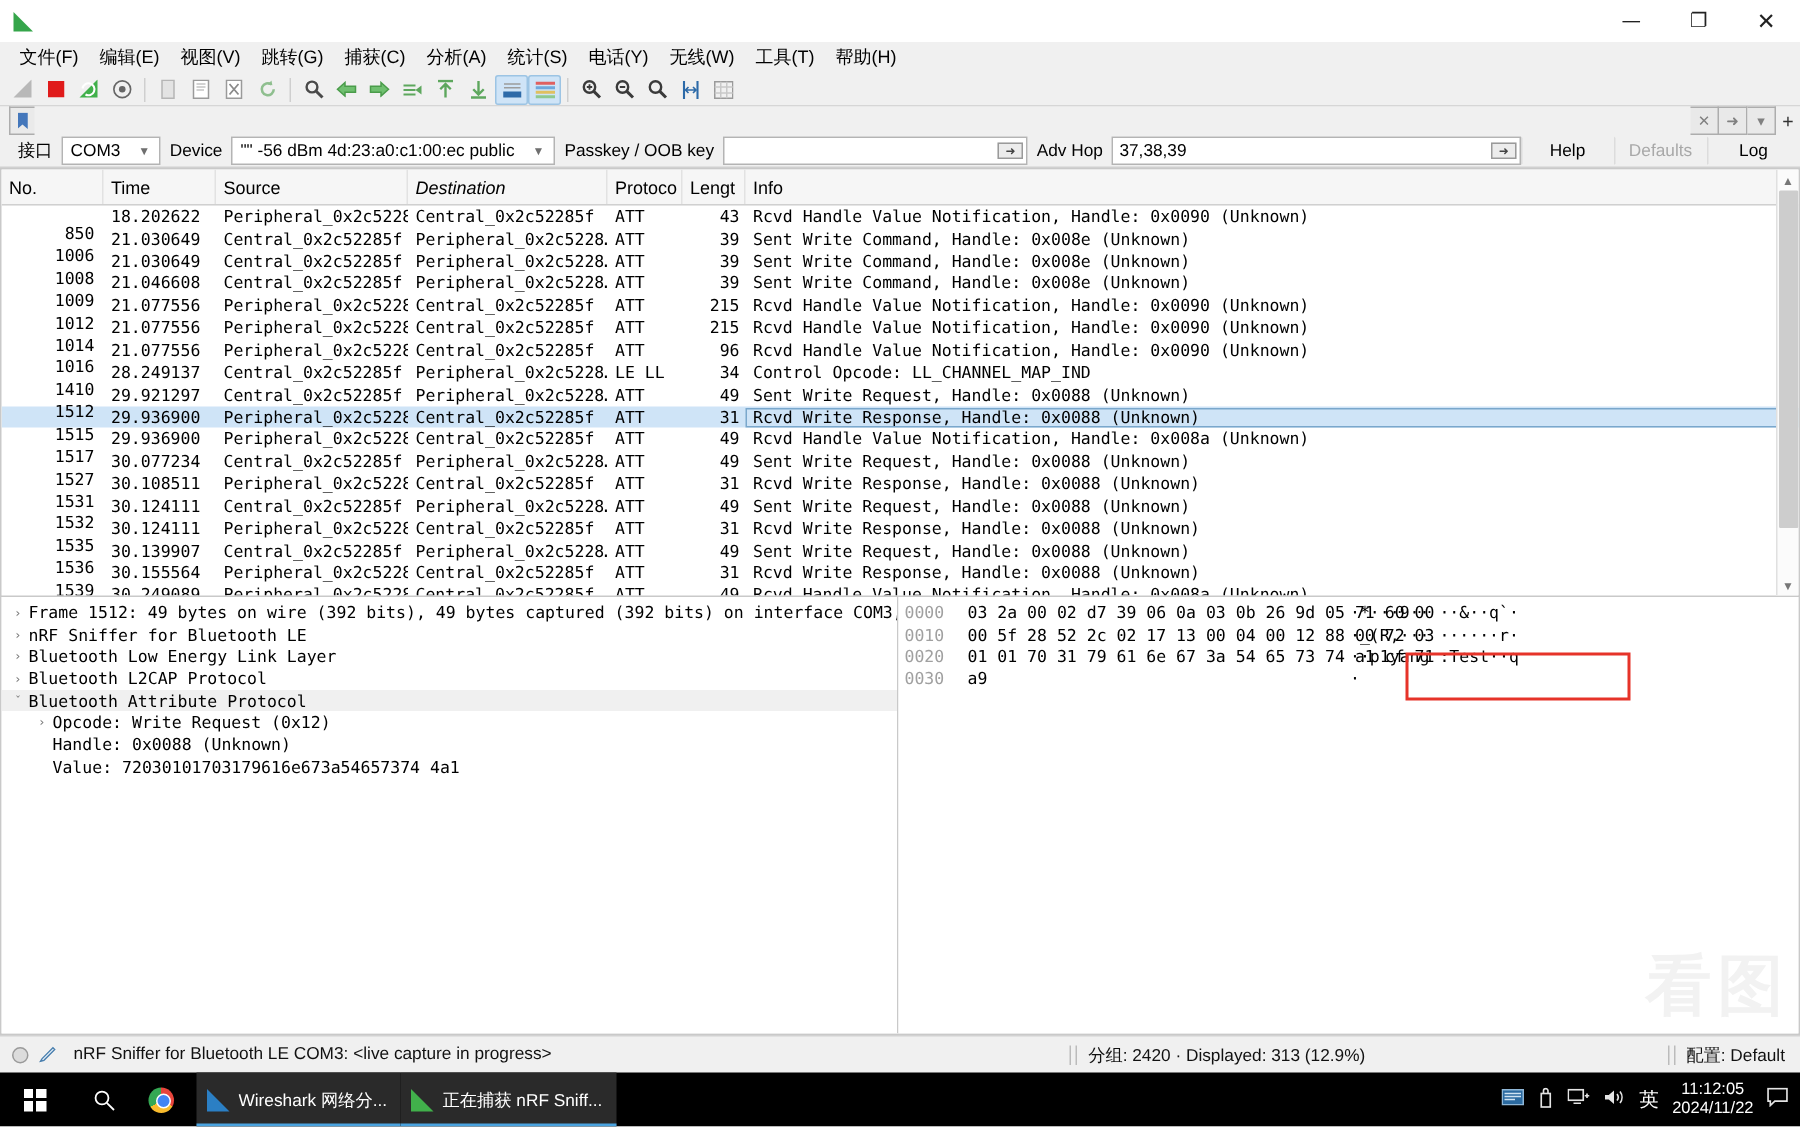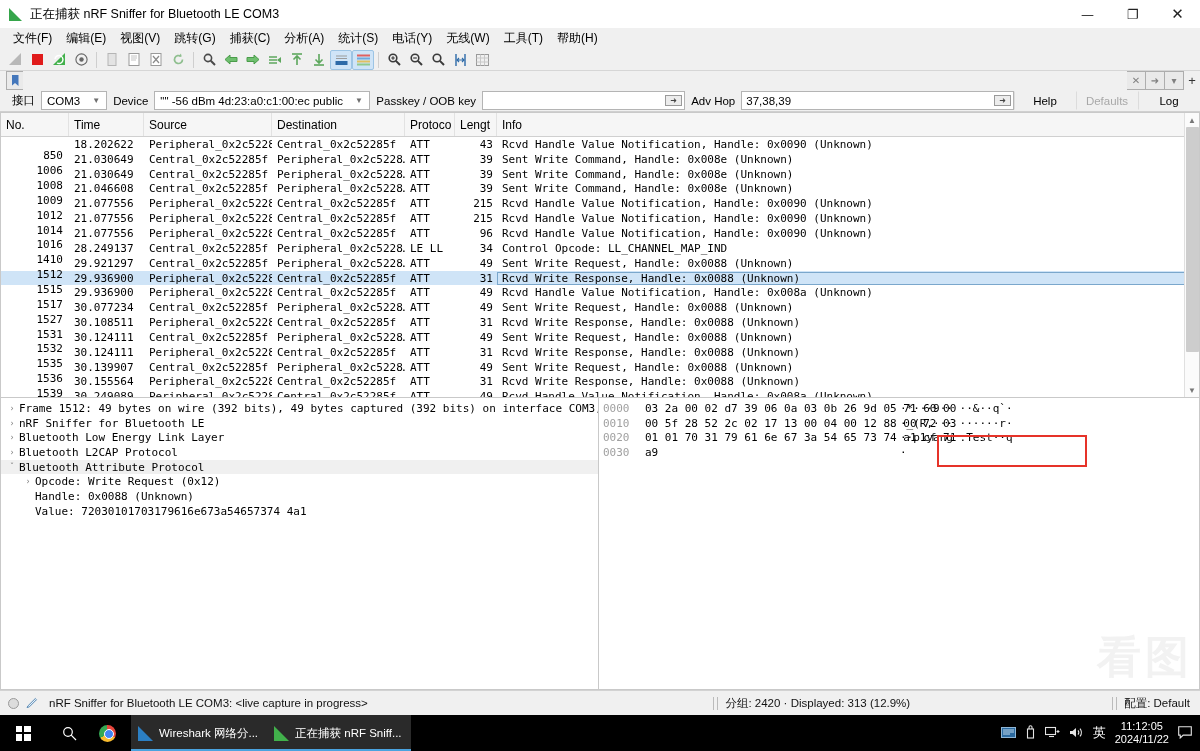--- a/index.html
+++ b/index.html
@@ -191,21 +191,21 @@
   .c-proto { width: 50px; }
   .c-len { width: 42px; text-align: right; padding-right: 4px; padding-left: 0; }
   .c-info { flex: 1; }
   .pl-row.selected .c-info {
     outline: 1px solid #7aa7cc; outline-offset: -1px;
   }
   
   .h-no { width: 68px; }
   .h-time { width: 75px; }
   .h-src { width: 128px; }
-  .h-dst { width: 133px; }
+  .h-dst { width: 133px; font-style: italic; }
   .h-proto { width: 50px; }
   .h-len { width: 42px; }
   .h-info { flex: 1; border-right: none !important; }
 
   .vscroll {
     position: absolute; right: 0; top: 0; bottom: 0; width: 15px;
     background: #fbfbfb; border-left: 1px solid #e0e0e0;
     display: flex; flex-direction: column; justify-content: space-between;
     align-items: center;
   }
@@ -340,21 +340,20 @@
 </style>
 </head>
 <body>
 
 <div class="app">
 
   <div class="titlebar">
     <div class="tb-icon">
         <div class="shark-fin"></div>
       </div>
-    <div class="tb-title">正在捕获 nRF Sniffer for Bluetooth LE COM3</div>
     <div class="winbtns">
       <div class="winbtn">—</div>
       <div class="winbtn">❐</div>
       <div class="winbtn close">✕</div>
     </div>
   </div>
 
   <div class="menubar">
     <div class="menu-item">文件(F)</div>
     <div class="menu-item">编辑(E)</div>

